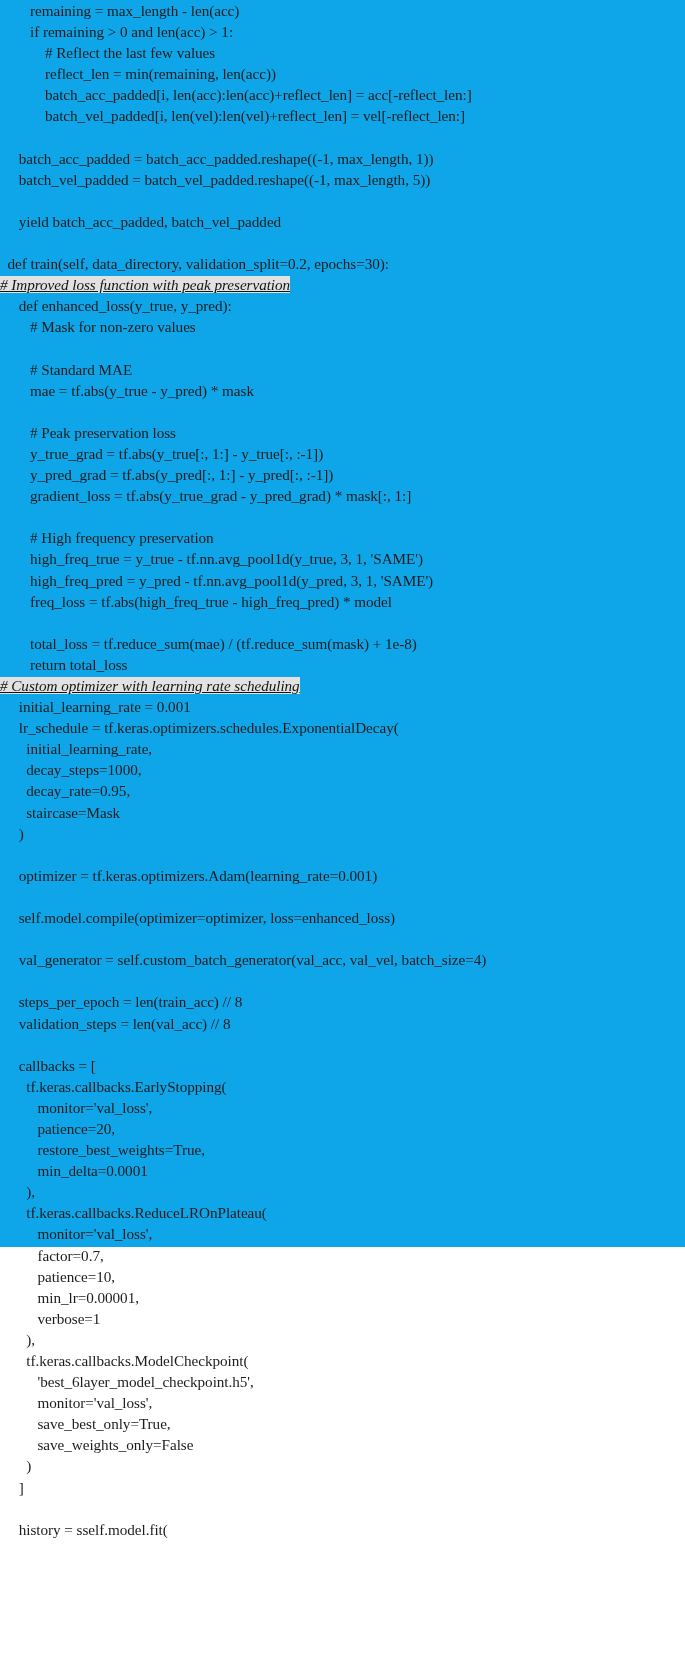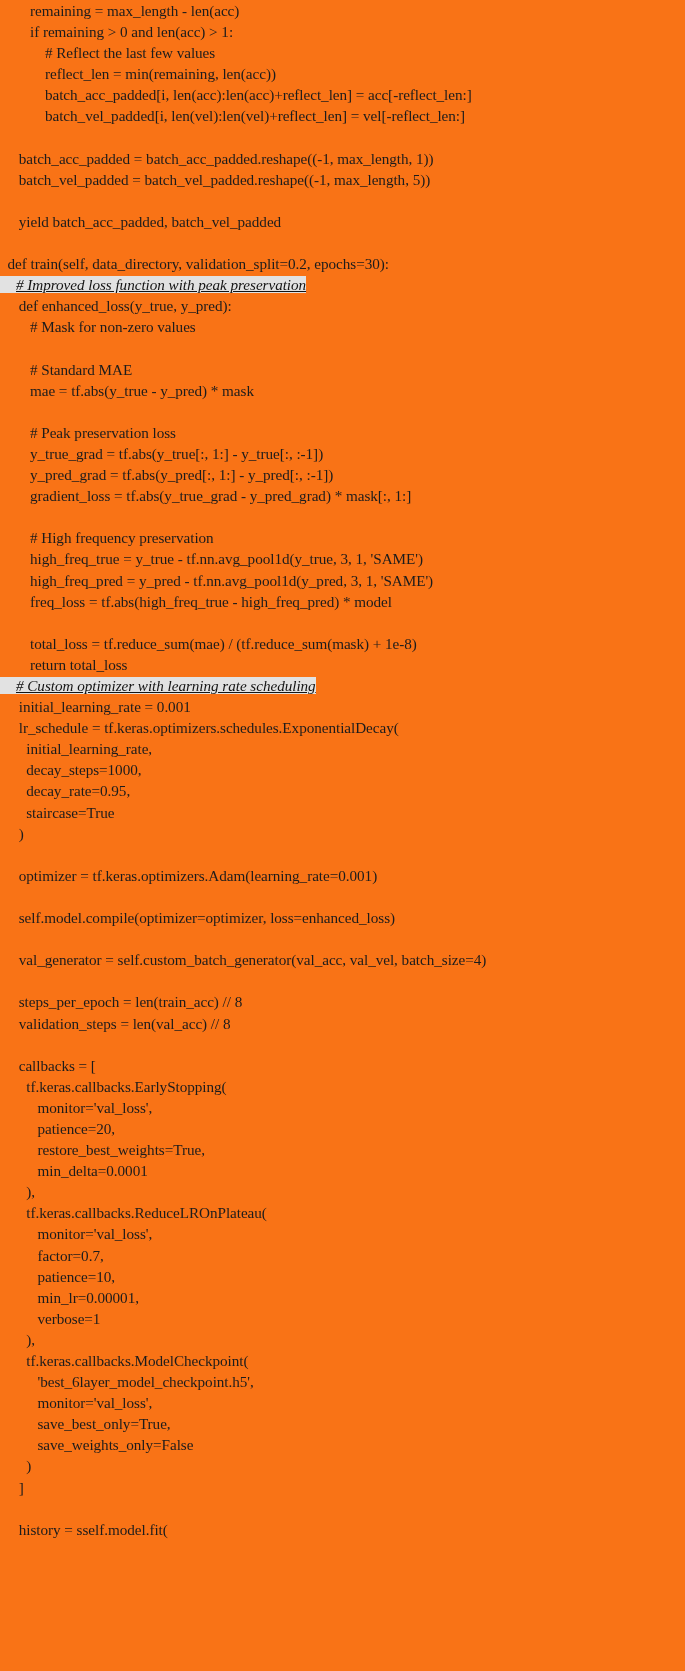--- a/index.html
+++ b/index.html
@@ -11,22 +11,22 @@
     width: 685px;
     height: 1671px;
     overflow: hidden;
     font-family: "Liberation Serif", "DejaVu Serif", serif;
     color: #1a1a1a;
     -webkit-font-smoothing: antialiased;
   }
   #code-page {
     position: relative;
     width: 685px;
-    height: 1671px;
-    background: #f97316;
+    height: 1247px;
+    background: #0ea5e9;
     padding-top: 0px;
     box-sizing: border-box;
   }
   .code-line {
     font-size: 15.2px;
     line-height: 21.1px;
     height: 21.1px;
     white-space: pre;
     letter-spacing: -0.05px;
     padding-left: 0px;
@@ -43,21 +43,20 @@
     padding-left: 0px;
     color: #141414;
   }
   .code-line.highlight .hl-band {
     background: #e2e2e2;
     display: inline;
     box-decoration-break: clone;
   }
   .hl-band {
     display: inline;
-    padding-left: 16px;
   }
 </style>
 </head>
 <body>
 
 <div id="code-page">
     <div class="code-line">        remaining = max_length - len(acc)</div>
     <div class="code-line">        if remaining &gt; 0 and len(acc) &gt; 1:</div>
     <div class="code-line">            # Reflect the last few values</div>
     <div class="code-line">            reflect_len = min(remaining, len(acc))</div>
@@ -88,21 +87,21 @@
     <div class="code-line">        freq_loss = tf.abs(high_freq_true - high_freq_pred) * model</div>
     <div class="code-line blank">&nbsp;</div>
     <div class="code-line">        total_loss = tf.reduce_sum(mae) / (tf.reduce_sum(mask) + 1e-8)</div>
     <div class="code-line">        return total_loss</div>
     <div class="code-line highlight"><span class="hl-band"># Custom optimizer with learning rate scheduling</span></div>
     <div class="code-line">     initial_learning_rate = 0.001</div>
     <div class="code-line">     lr_schedule = tf.keras.optimizers.schedules.ExponentialDecay(</div>
     <div class="code-line">       initial_learning_rate,</div>
     <div class="code-line">       decay_steps=1000,</div>
     <div class="code-line">       decay_rate=0.95,</div>
-    <div class="code-line">       staircase=True</div>
+    <div class="code-line">       staircase=Mask</div>
     <div class="code-line">     )</div>
     <div class="code-line blank">&nbsp;</div>
     <div class="code-line">     optimizer = tf.keras.optimizers.Adam(learning_rate=0.001)</div>
     <div class="code-line blank">&nbsp;</div>
     <div class="code-line">     self.model.compile(optimizer=optimizer, loss=enhanced_loss)</div>
     <div class="code-line blank">&nbsp;</div>
     <div class="code-line">     val_generator = self.custom_batch_generator(val_acc, val_vel, batch_size=4)</div>
     <div class="code-line blank">&nbsp;</div>
     <div class="code-line">     steps_per_epoch = len(train_acc) // 8</div>
     <div class="code-line">     validation_steps = len(val_acc) // 8</div>

